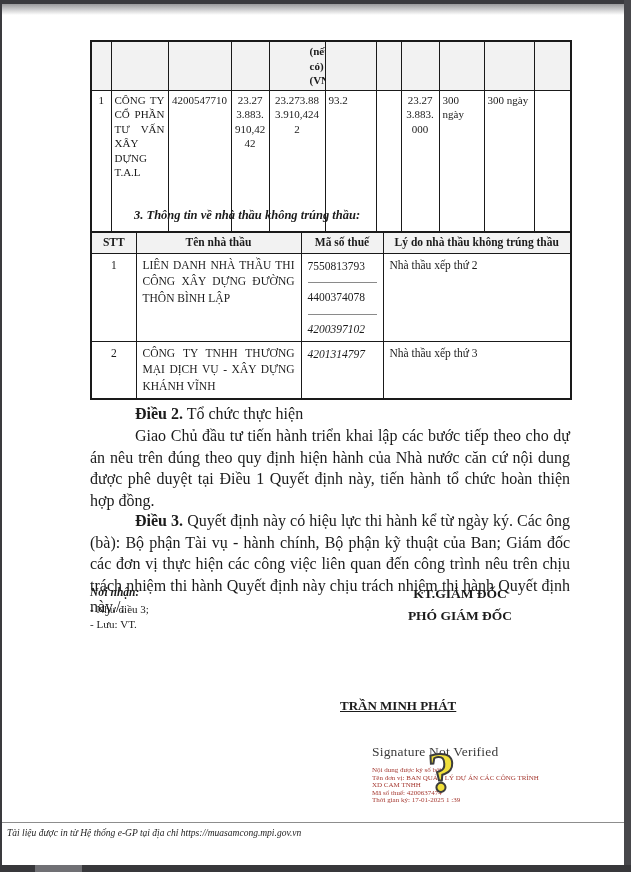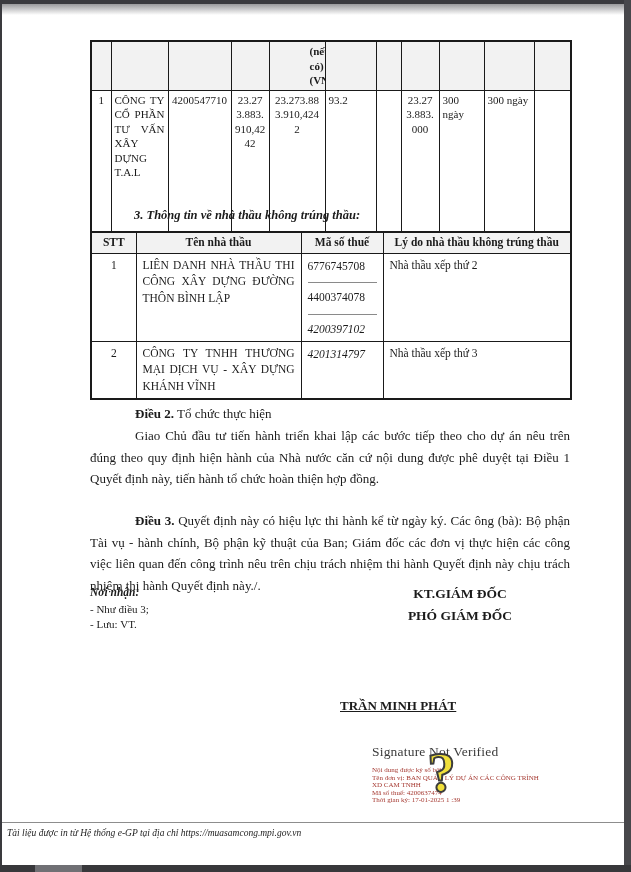--- a/index.html
+++ b/index.html
@@ -39,21 +39,21 @@
   .t2 th { height:21px; vertical-align:middle; font-size:11.5px; }
   .t2 td { padding:3px 6px; font-size:11.5px; line-height:1.45; }
   .t2 td.c-stt { text-align:center; }
   .t2 td.c-name { text-align:justify; }
   .t2 .row-1 td { height:83px; }
   .t2 .row-2 td { height:57px; }
   .mst-seg { padding:1px 0 8px; border-bottom:1px solid #8a8a8a; margin-bottom:5px; }
   .mst-seg.last { border-bottom:none; margin-bottom:0; padding-bottom:0;font-style:italic; }
 
   
-  .para { position:absolute; left:90px; width:480px; font-size:13px; line-height:21.5px; text-align:justify; }
+  .para { position:absolute; left:90px; width:480px; font-size:16px; line-height:21.5px; text-align:justify; }
   .indent { text-indent:45px; }
   .b { font-weight:bold; }
   .art2-title { top:403px; text-align:left; }
   .art2-body { top:425px; }
   .art3-body { top:490px;margin-top:20px; }
 
   .recipients { position:absolute; left:90px; top:585px; font-size:11px; line-height:15px; }
   .recipients .label { font-size:11.5px; font-weight:bold; font-style:italic; margin-bottom:2px; }
 
   .sign-title { position:absolute; left:340px; top:583px; width:240px; text-align:center;
@@ -138,21 +138,21 @@
           <tr>
         <th>STT</th>
         <th>Tên nhà thầu</th>
         <th>Mã số thuế</th>
         <th>Lý do nhà thầu không trúng thầu</th>
       </tr>
       <tr class="row-1">
         <td class="c-stt">1</td>
         <td class="c-name">LIÊN DANH NHÀ THẦU THI CÔNG XÂY DỰNG ĐƯỜNG THÔN BÌNH LẬP</td>
         <td>
-          <div class="mst-seg">6776745708</div>
+          <div class="mst-seg">7550813793</div>
           <div class="mst-seg">4400374078</div>
           <div class="mst-seg last">4200397102</div>
         </td>
         <td>Nhà thầu xếp thứ 2</td>
       </tr>
       <tr class="row-2">
         <td class="c-stt">2</td>
         <td class="c-name">CÔNG TY TNHH THƯƠNG MẠI DỊCH VỤ - XÂY DỰNG KHÁNH VĨNH</td>
         <td>
           <div class="mst-seg last">4201314797</div>

